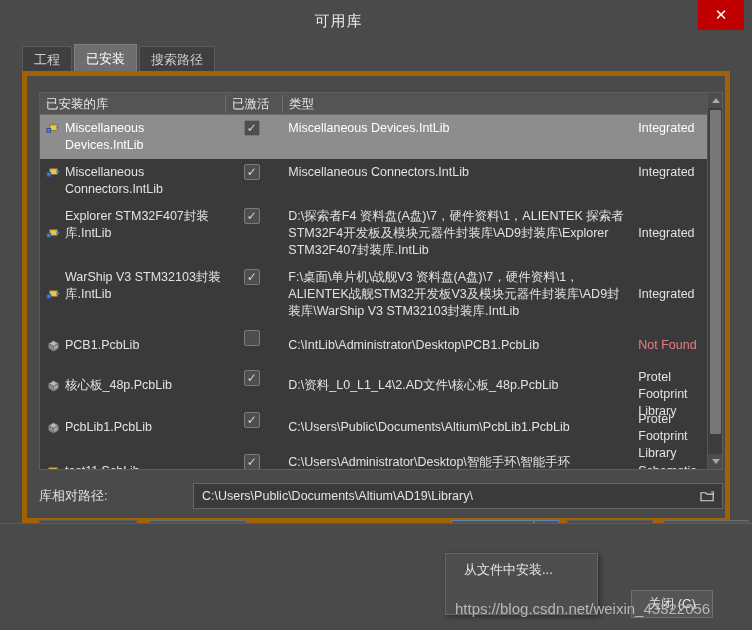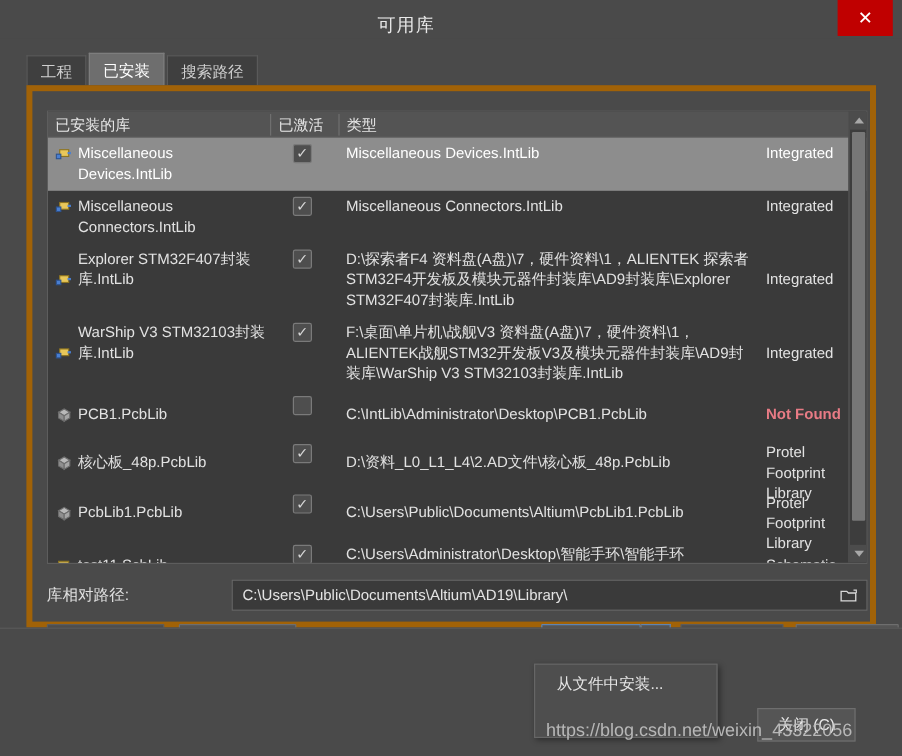--- a/index.html
+++ b/index.html
@@ -65,21 +65,21 @@
 
   .tbody { position: relative; height: 356px; }
   .row { display: flex; align-items: flex-start; position: relative; }
   .row.selected { background: #8d8d8d; }
   .row .cell { font-size: 12.5px; color: #e2e2e2; line-height: 17px; padding: 5px 4px 5px 6px; }
   .row.selected .cell { color: #ffffff; }
   .cell.name { width: 186px; display: flex; align-items: flex-start; gap: 4px; }
   .cell.act  { width: 57px; display: flex; align-items: center; justify-content: center; padding-left: 0; }
   .cell.path { width: 351px; }
   .cell.type { width: 90px; }
-  .cell.type.notfound { color: #e87b85; font-weight: bold; }
+  .cell.type.notfound { color: #e87b85; font-weight: normal; }
 
   .lib-icon { flex: 0 0 auto; width: 15px; height: 15px; margin-top: 1px; }
 
   .chk {
     width: 16px; height: 16px; background: #4e4e4e; border: 1px solid #7a7a7a;
     border-radius: 2px; display: flex; align-items: center; justify-content: center;
     cursor: pointer;
   }
   .chk.checked::after {
     content: "✓"; color: #d6d6d6; font-size: 12px; line-height: 12px;

